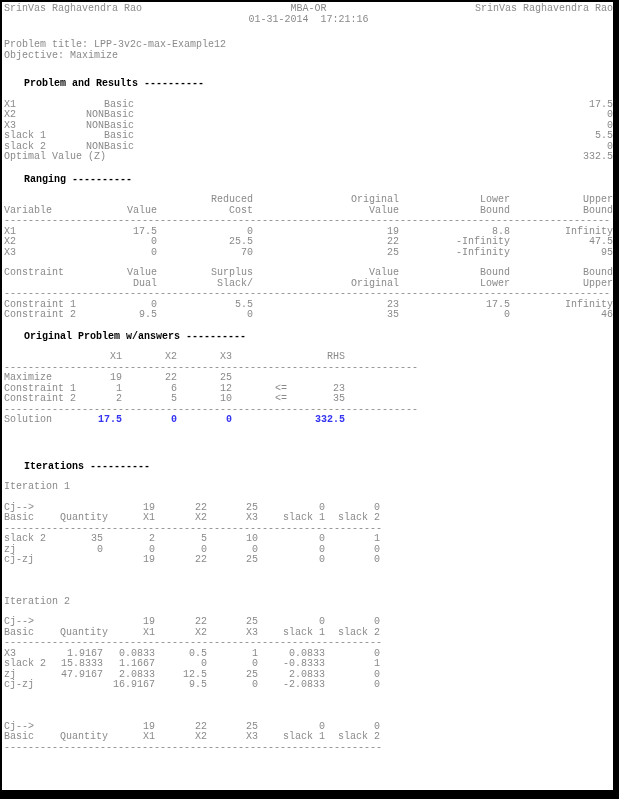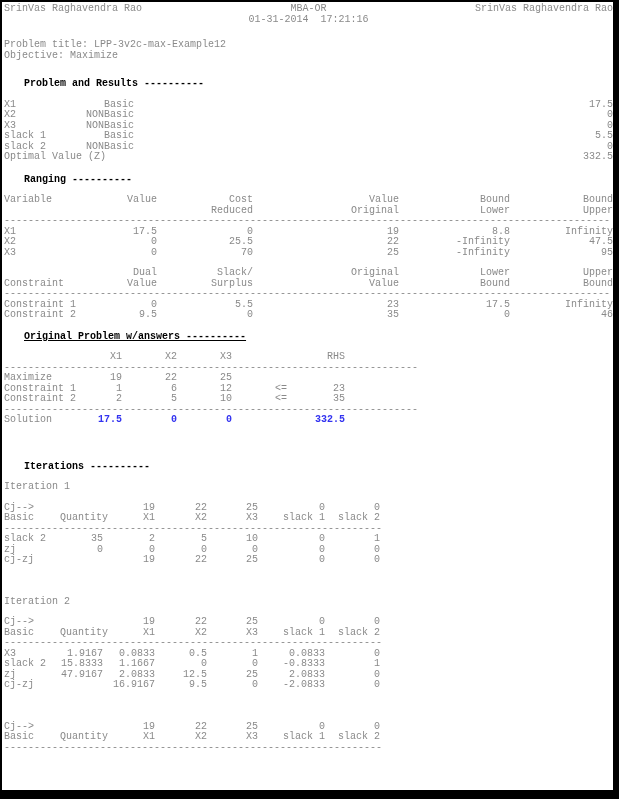--- a/index.html
+++ b/index.html
@@ -27,21 +27,21 @@
   .hdr-right{text-align:right;}
   .hdr-center{text-align:center;}
   .hdr-center .line{text-align:center;}
   
   .meta{margin-top:15px;}
   .h-results{margin-top:18px;}
   .t-res{margin-top:10px;}
   .h-ranging{margin-top:12px;}
   .t-rngv{margin-top:10px;}
   .t-rngc{margin-top:10px;}
-  .h-orig{margin-top:11px;text-decoration:underline;}
+  .h-orig{margin-top:11px;}
   .t-orig{margin-top:10px;}
   .h-iter{margin-top:36px;}
   .iters > div.iter{margin-top:31px;}
   .iters > div.iter:first-of-type{margin-top:10px;}
   .iter .tbl{margin-top:10px;}
   
   .t-res .row span:nth-child(1){width:78px;}
   .t-res .row span:nth-child(2){width:52px;}
   .t-res .row span:nth-child(3){width:479px;}
   
@@ -94,34 +94,34 @@
       <div class="row"><span>X2</span><span>NONBasic</span><span>0</span></div>
       <div class="row"><span>X3</span><span>NONBasic</span><span>0</span></div>
       <div class="row"><span>slack 1</span><span>Basic</span><span>5.5</span></div>
       <div class="row"><span>slack 2</span><span>NONBasic</span><span>0</span></div>
       <div class="row"><span>Optimal Value (Z)</span><span></span><span>332.5</span></div>
     </div>
 
   <div class="line sect h-ranging">Ranging ----------</div>
 
   <div class="tbl t-rng t-rngv">
+    <div class="row"><span></span><span></span><span>Reduced</span><span>Original</span><span>Lower</span><span>Upper</span></div>
     <div class="row"><span>Variable</span><span>Value</span><span>Cost</span><span>Value</span><span>Bound</span><span>Bound</span></div>
-    <div class="row"><span></span><span></span><span>Reduced</span><span>Original</span><span>Lower</span><span>Upper</span></div>
     <div class="line dash">-----------------------------------------------------------------------------------------------------</div>
     <div>
 
     <div class="row"><span>X1</span><span>17.5</span><span>0</span><span>19</span><span>8.8</span><span>Infinity</span></div>
         <div class="row"><span>X2</span><span>0</span><span>25.5</span><span>22</span><span>-Infinity</span><span>47.5</span></div>
         <div class="row"><span>X3</span><span>0</span><span>70</span><span>25</span><span>-Infinity</span><span>95</span></div>
       </div>
   </div>
 
   <div class="tbl t-rng t-rngc">
+    <div class="row"><span>Constraint</span><span>Value</span><span>Surplus</span><span>Value</span><span>Bound</span><span>Bound</span></div>
     <div class="row"><span></span><span>Dual</span><span>Slack/</span><span>Original</span><span>Lower</span><span>Upper</span></div>
-    <div class="row"><span>Constraint</span><span>Value</span><span>Surplus</span><span>Value</span><span>Bound</span><span>Bound</span></div>
     <div class="line dash">-----------------------------------------------------------------------------------------------------</div>
     <div>
 
     <div class="row"><span>Constraint 1</span><span>0</span><span>5.5</span><span>23</span><span>17.5</span><span>Infinity</span></div>
         <div class="row"><span>Constraint 2</span><span>9.5</span><span>0</span><span>35</span><span>0</span><span>46</span></div>
       </div>
   </div>
 
   <div class="line sect h-orig">Original Problem w/answers ----------</div>
   <div class="tbl t-orig">

